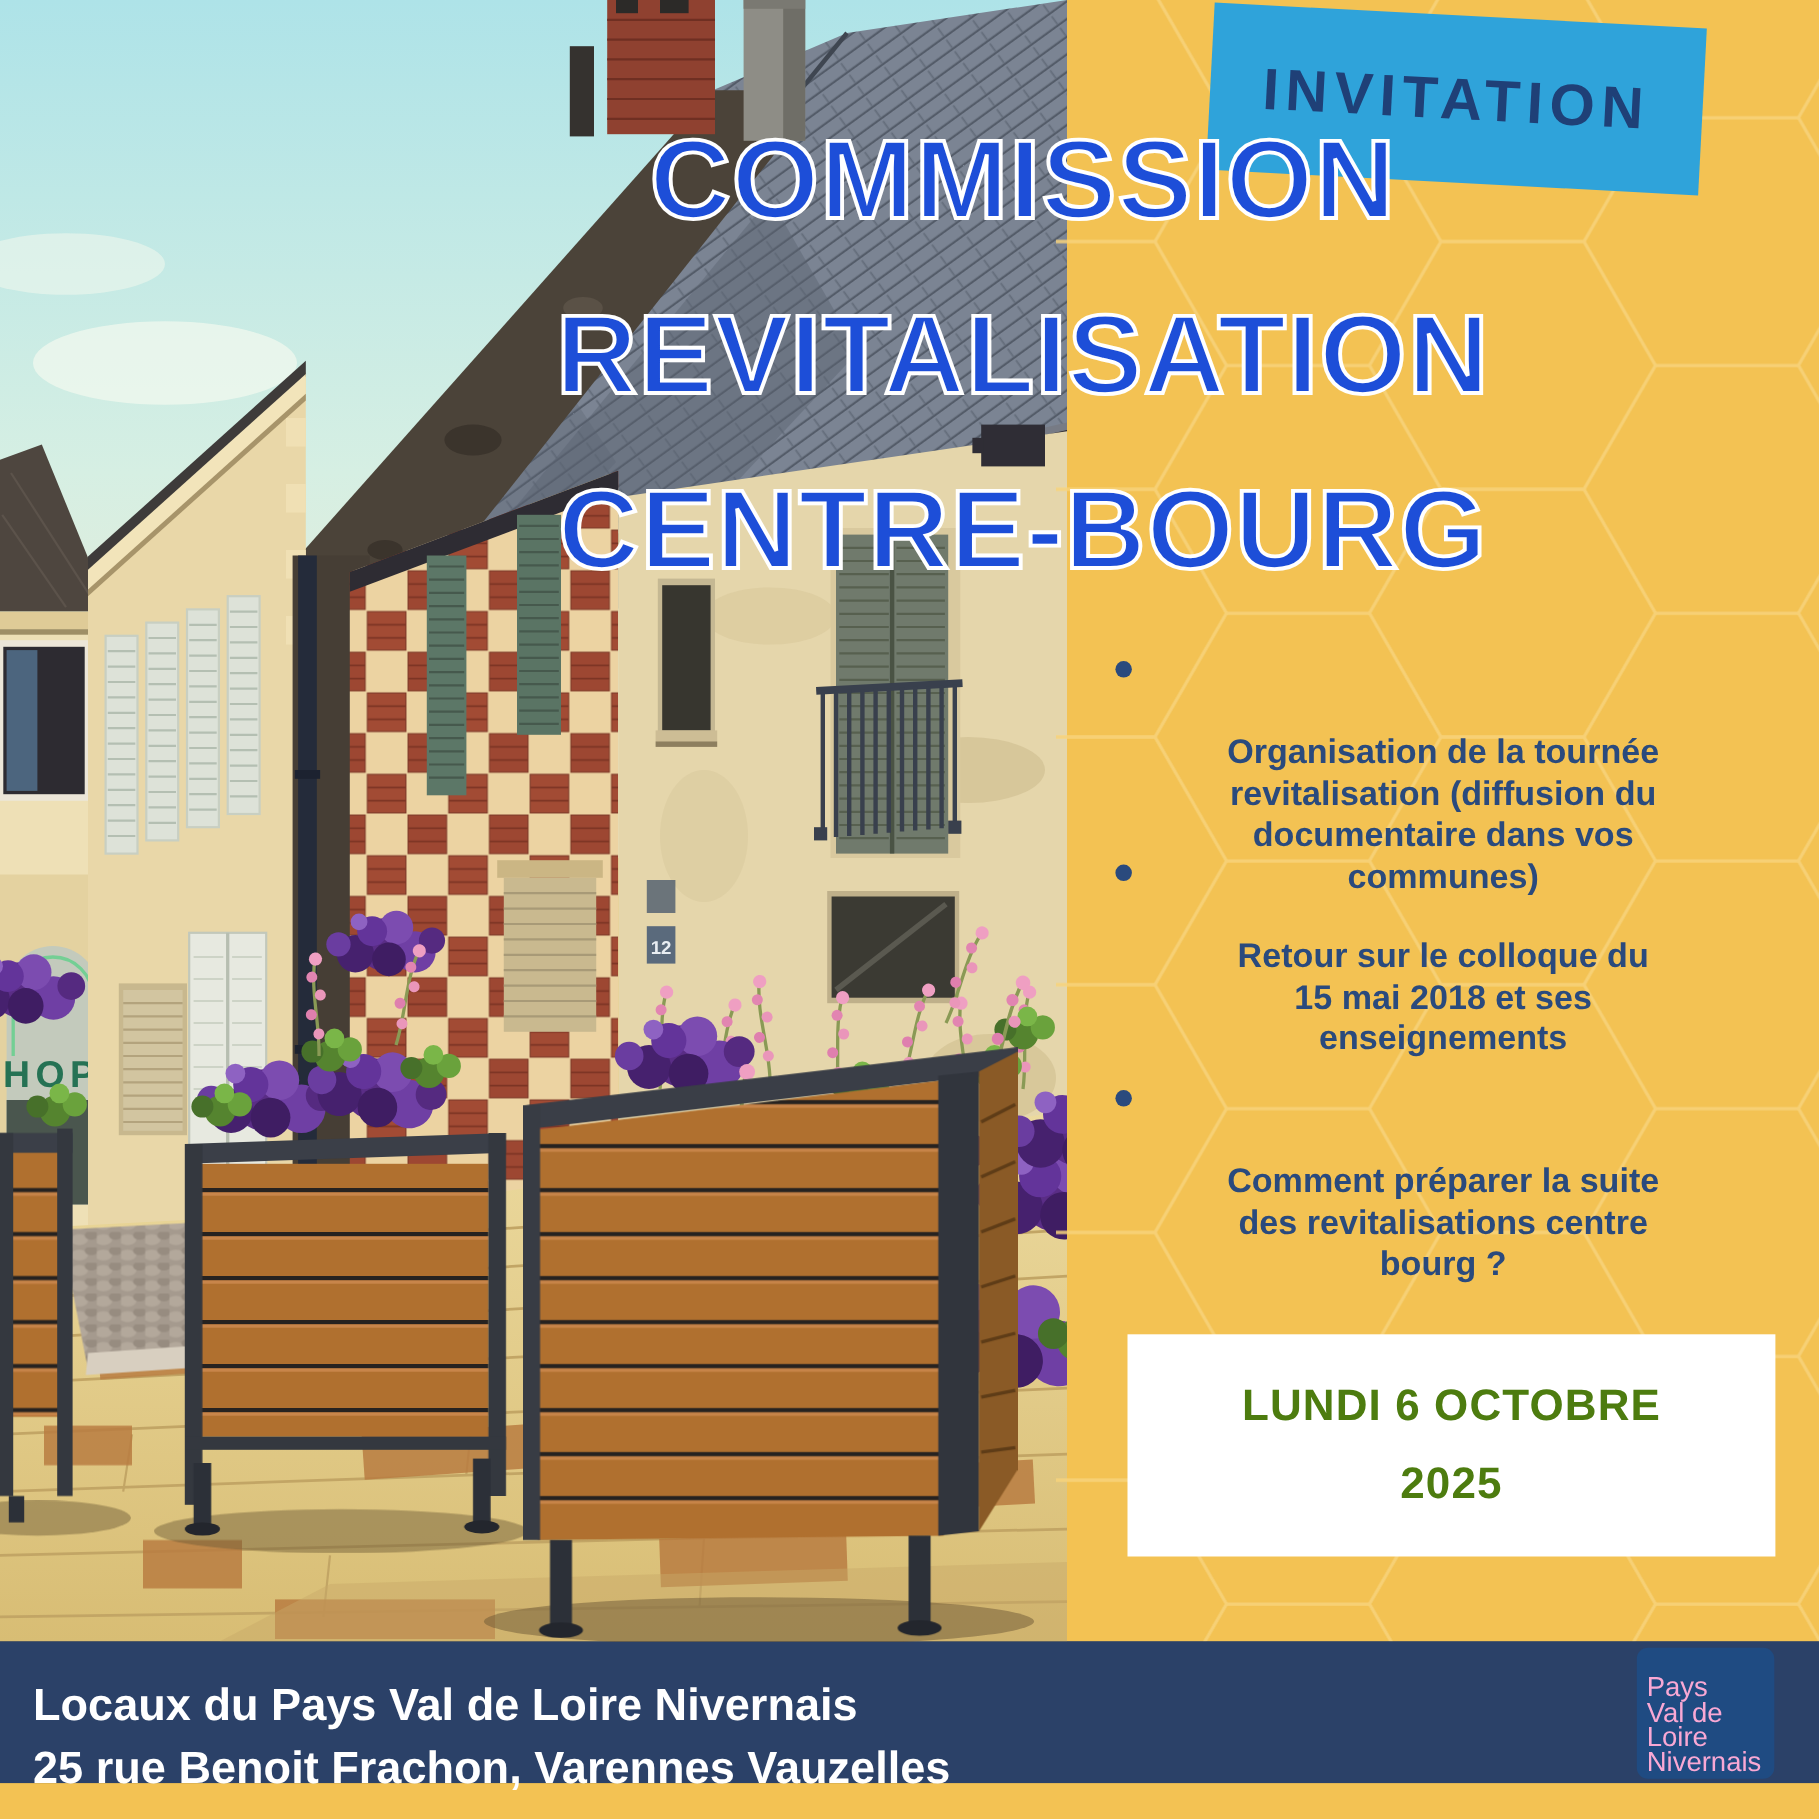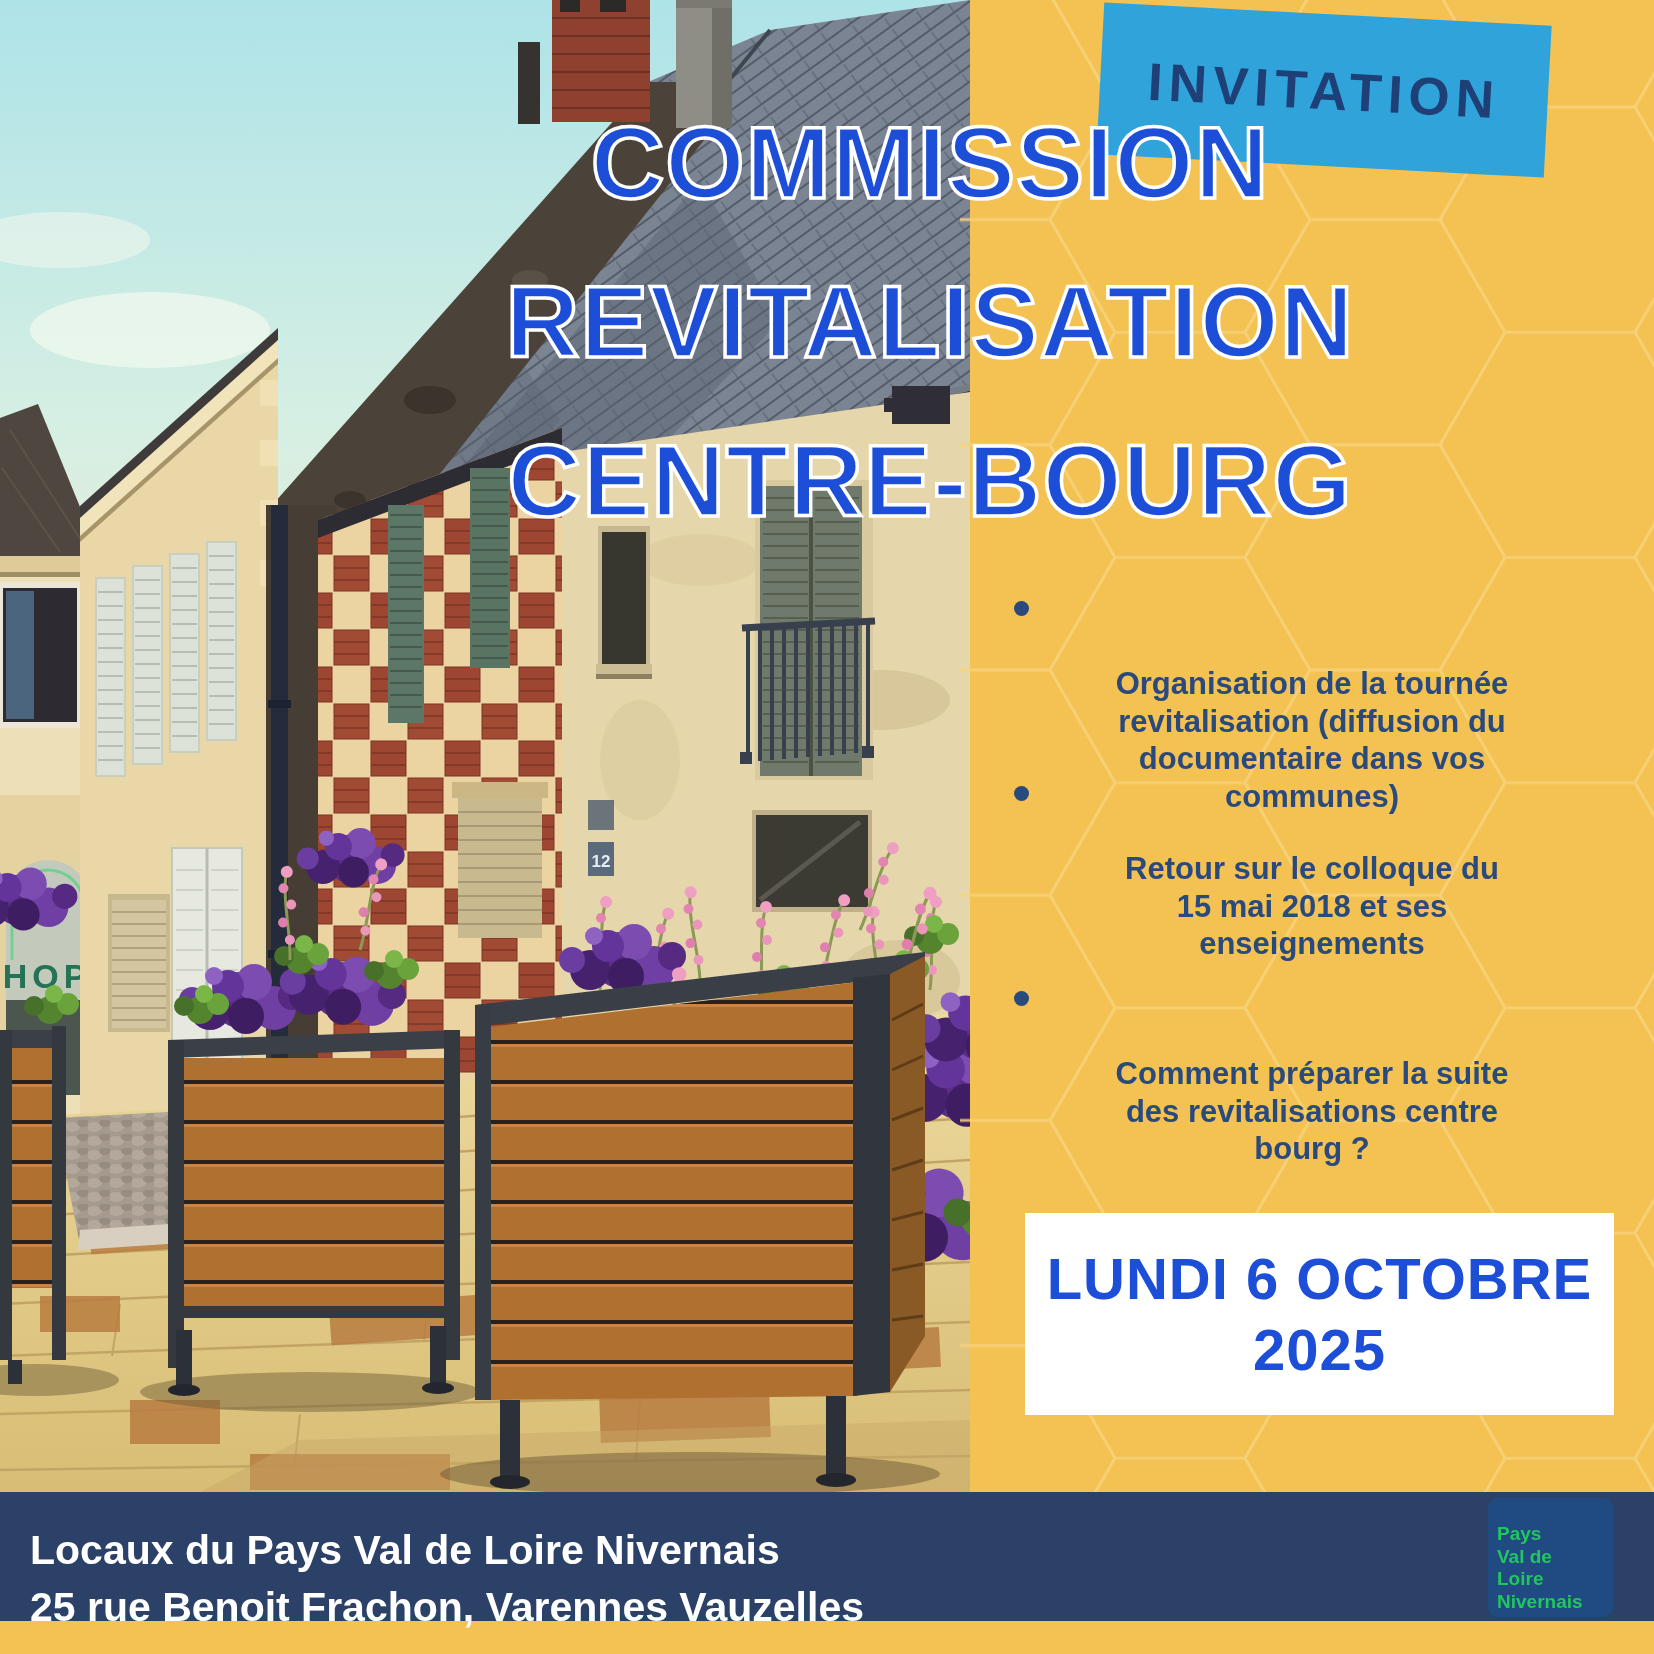--- a/index.html
+++ b/index.html
@@ -35,21 +35,21 @@
     background:#2A4A7D;
   }
   .item-0{top:590px;text-align:center;}
   .item-1{top:775px;}
   .item-2{top:980px;}
   .date-card{
     position:absolute;left:1025px;top:1213px;width:589px;height:202px;z-index:4;
     background:#FFFFFF;display:flex;align-items:center;justify-content:center;
   }
   .date-text{
-    color:#1d4ed8;font-size:58px;line-height:71px;font-weight:bold;
+    color:#4d7c0f;font-size:40px;line-height:71px;font-weight:bold;
     text-align:center;white-space:pre-line;letter-spacing:1px;
   }
   .time-banner{
     position:absolute;left:1035px;top:1379px;width:312px;height:69px;z-index:5;
     background:#1BA2DC;display:flex;align-items:center;
   }
   .cal-icon{margin-left:30px;flex:0 0 auto;}
   .time-label{
     margin-left:64px;color:#274677;font-size:46px;font-weight:bold;letter-spacing:2px;
   }
@@ -59,21 +59,21 @@
   }
   .footer-address{
     position:absolute;left:30px;top:30px;color:#FFFFFF;font-size:41px;
     line-height:57px;font-weight:bold;white-space:pre-line;
   }
   .logo-badge{
     position:absolute;left:1488px;top:1498px;width:125px;height:119px;z-index:7;
     background:#1F4B82;border-radius:10px;padding:25px 0 0 9px;
   }
   .logo-text{
-    color:#22c55e;font-size:19px;line-height:22.5px;font-weight:bold;white-space:pre-line;
+    color:#f9a8d4;font-size:25px;line-height:22.5px;font-weight:normal;white-space:pre-line;
   }
 </style>
 </head>
 <body>
 
 <div class="poster">
 
   <svg class="photo-svg" width="970" height="1492" viewBox="0 0 970 1492">
     <defs>
       <linearGradient id="skyG" x1="0" y1="0" x2="0" y2="1">

